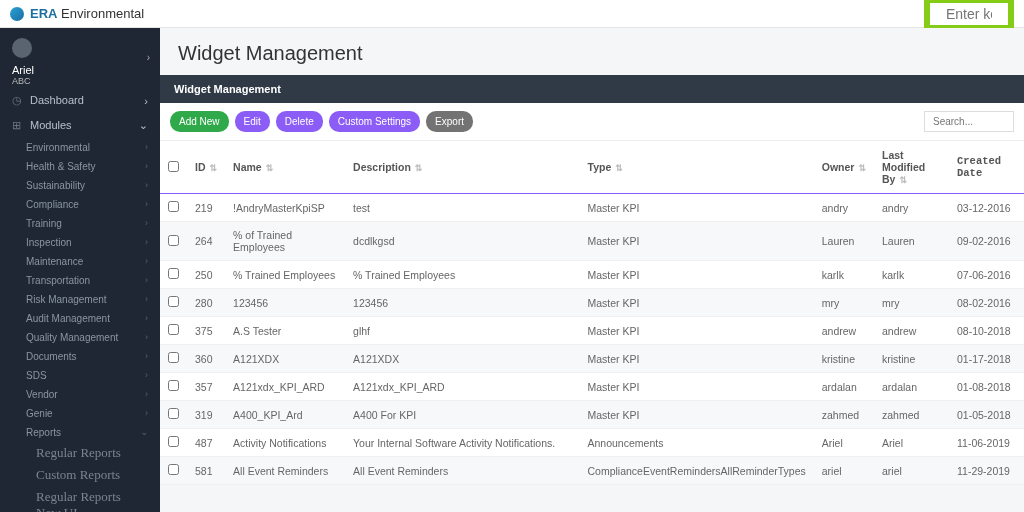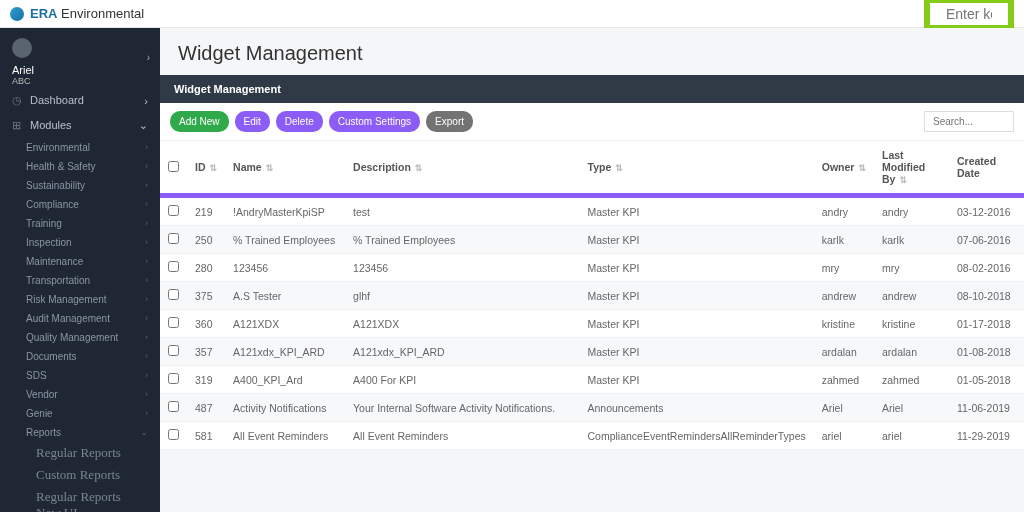--- a/index.html
+++ b/index.html
@@ -27,32 +27,32 @@
   .panel-head { background: #303a47; color: #fff; padding: 8px 14px; font-size: 11px; font-weight: bold; }
   .toolbar { background: #fff; padding: 8px 10px; display: flex; align-items: center; gap: 6px; border-bottom: 1px solid #eee; }
   .btn { border: none; padding: 5px 9px; font-size: 10px; color: #fff; border-radius: 10px; cursor: pointer; }
   .btn-green { background: #2fa94a; }
   .btn-grey { background: #8b5cf6; }
   .btn-blue { background: #737373; }
   .toolbar .spacer { flex: 1; }
   .toolbar input { border: 1px solid #ddd; padding: 4px 8px; font-size: 10px; width: 90px; color:#888; }
   .table-wrap { background: #fff; overflow: auto; }
   table { width: 100%; border-collapse: collapse; font-size: 10.5px; }
-  thead th { text-align: left; padding: 8px 8px; border-bottom: 5px solid #8b5cf6; color: #555; font-weight: bold; position: relative; }
+  thead th { text-align: left; padding: 8px 8px; border-bottom: 1px solid #8b5cf6; color: #555; font-weight: bold; position: relative; }
   thead th .sort { color:#bbb; font-size:9px; margin-left:4px; }
   tbody td { padding: 7px 8px; border-bottom: 1px solid #f0f0f0; color: #666; }
   tbody tr:nth-child(even) { background: #f7f8fa; }
   td.chk, th.chk { width: 20px; text-align: center; }
   input[type=checkbox] { width: 11px; height: 11px; }
   .col-id { width: 38px; }
   .col-name { width: 120px; }
   .col-type { width: 205px; }
   .col-owner { width: 55px; }
   .col-mod { width: 75px; }
-  .col-date { width: 75px; }
+  .col-date { width: 75px; font-family: Liberation Mono, monospace; }
 </style>
 </head>
 <body>
 
 <div class="topbar">
   <div class="brand">
     <span class="brand-logo"></span>
     <span>
       <b>ERA</b> <span>Environmental</span>
     </span>
@@ -186,20 +186,30 @@
                 <td>219</td>
                 <td>!AndryMasterKpiSP</td>
                 <td>test</td>
                 <td>Master KPI</td>
                 <td>andry</td>
                 <td>andry</td>
                 <td>03-12-2016</td>
               </tr>
               <tr>
                 <td class="chk"><input type="checkbox" style=""></td>
+                <td>264</td>
+                <td>% of Trained Employees</td>
+                <td>dcdlkgsd</td>
+                <td>Master KPI</td>
+                <td>Lauren</td>
+                <td>Lauren</td>
+                <td>09-02-2016</td>
+              </tr>
+              <tr>
+                <td class="chk"><input type="checkbox" style=""></td>
                 <td>250</td>
                 <td>% Trained Employees</td>
                 <td>% Trained Employees</td>
                 <td>Master KPI</td>
                 <td>karlk</td>
                 <td>karlk</td>
                 <td>07-06-2016</td>
               </tr>
               <tr>
                 <td class="chk"><input type="checkbox" style=""></td>

